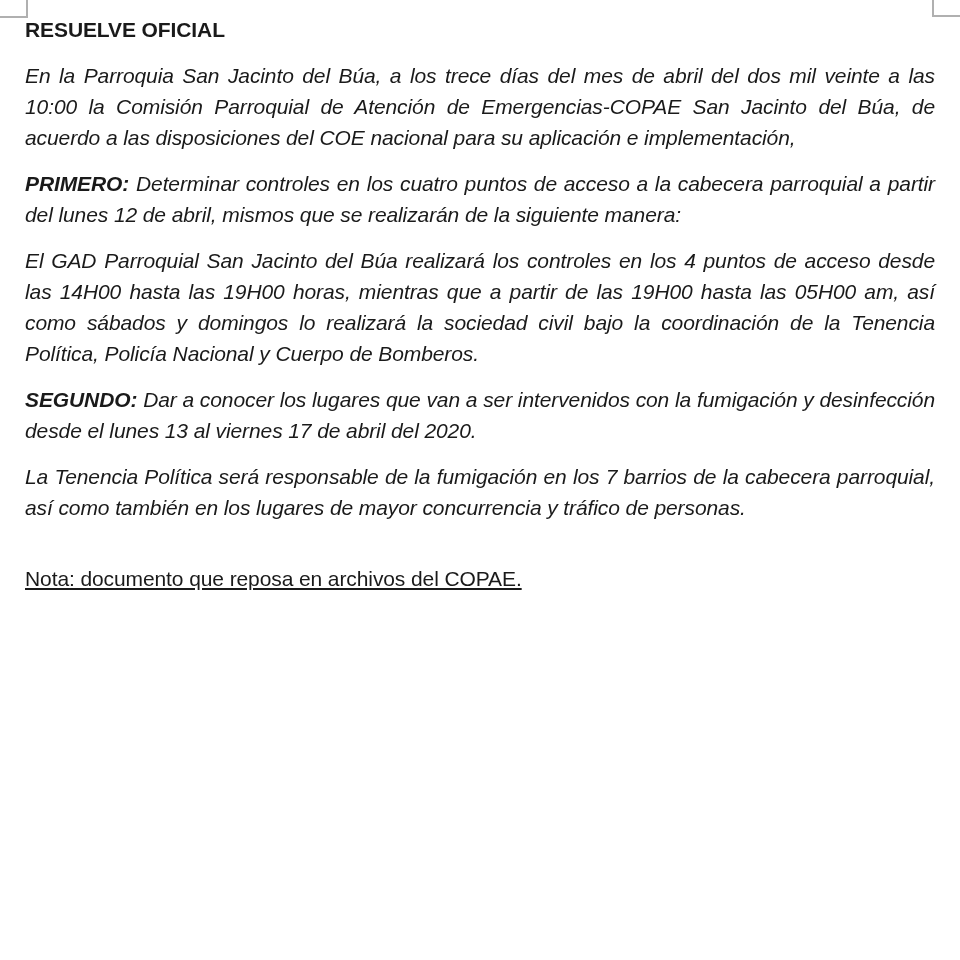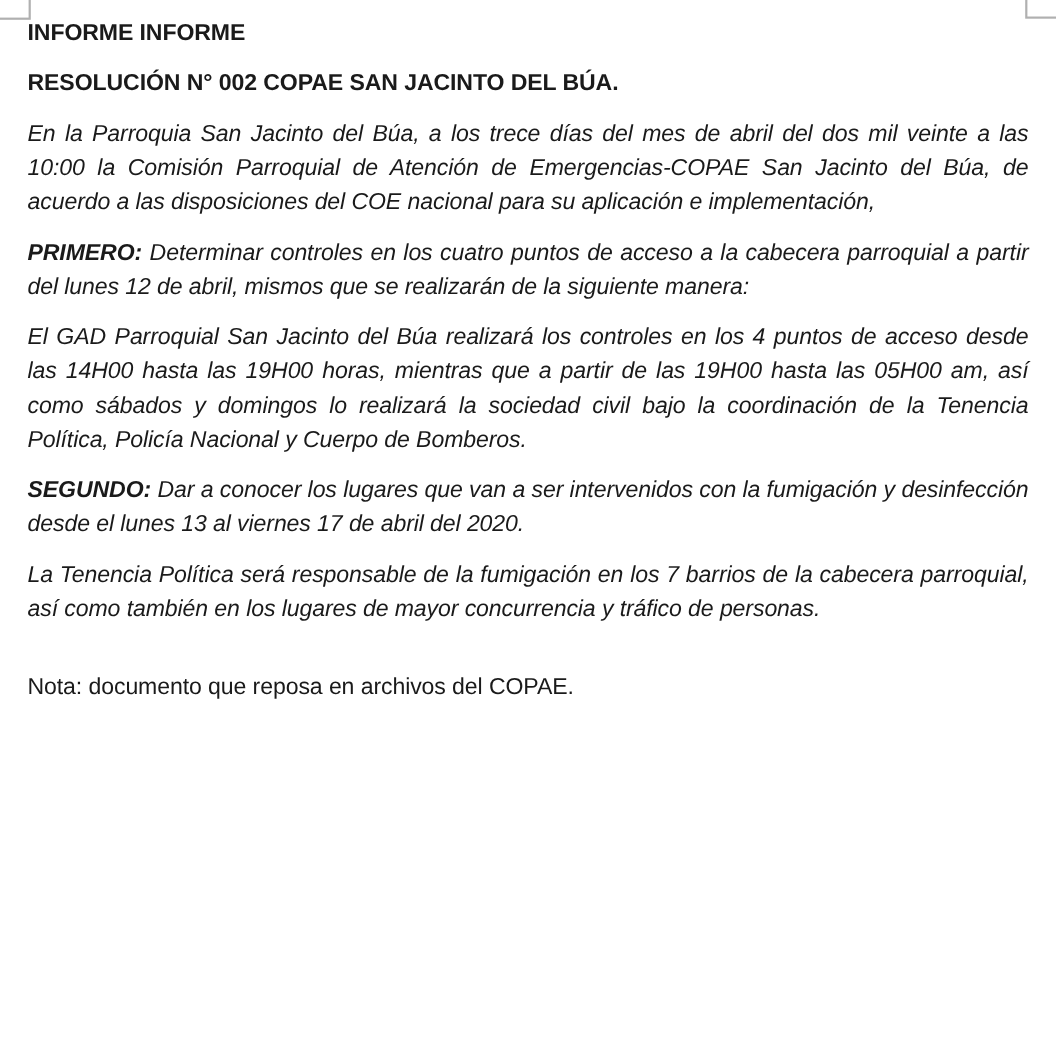--- a/index.html
+++ b/index.html
@@ -14,42 +14,41 @@
     color: #1a1a1a;
     font-size: 21px;
     line-height: 31px;
     letter-spacing: -0.1px;
     padding: 14px 25px 0 25px;
   }
   .page p { margin: 0 0 15px 0; }
   .heading { font-weight: bold; }
   .justify { text-align: justify; font-style: italic; }
   .lead { font-weight: bold; }
-  .note { margin-top: 40px !important; }
+  .note { margin-top: 40px !important; text-decoration: underline; }
   .corner {
     position: absolute;
     background: #ffffff;
     border: 2px solid #b0b0b0;
     width: 30px;
     height: 22px;
   }
   .corner-left  { left: -6px;  top: -8px; }
   .corner-right { right: -6px; top: -9px; }
 </style>
 </head>
 <body>
 
 <div class="page">
 
   <div class="corner corner-left"></div>
   <div class="corner corner-right"></div>
 
-  <p class="heading">INFORME INFORME</p>
+  <p class="heading">RESUELVE OFICIAL</p>
 
-  <p class="heading">RESOLUCIÓN N° 002 COPAE SAN JACINTO DEL BÚA.</p>
 
   <p class="justify">En la Parroquia San Jacinto del Búa, a los trece días del mes de abril del dos mil veinte a las 10:00 la Comisión Parroquial de Atención de Emergencias-COPAE San Jacinto del Búa, de acuerdo a las disposiciones del COE nacional para su aplicación e implementación,</p>
 
 
   <p class="justify"><strong class="lead">PRIMERO:</strong><span> Determinar controles en los cuatro puntos de acceso a la cabecera parroquial a partir del lunes 12 de abril, mismos que se realizarán de la siguiente manera:</span></p>
 
   <p class="justify">El GAD Parroquial San Jacinto del Búa realizará los controles en los 4 puntos de acceso desde las 14H00 hasta las 19H00 horas, mientras que a partir de las 19H00 hasta las 05H00 am, así como sábados y domingos lo realizará la sociedad civil bajo la coordinación de la Tenencia Política, Policía Nacional y Cuerpo de Bomberos.</p>
 
   <p class="justify"><strong class="lead">SEGUNDO:</strong><span> Dar a conocer los lugares que van a ser intervenidos con la fumigación y desinfección desde el lunes 13 al viernes 17 de abril del 2020.</span></p>
 

